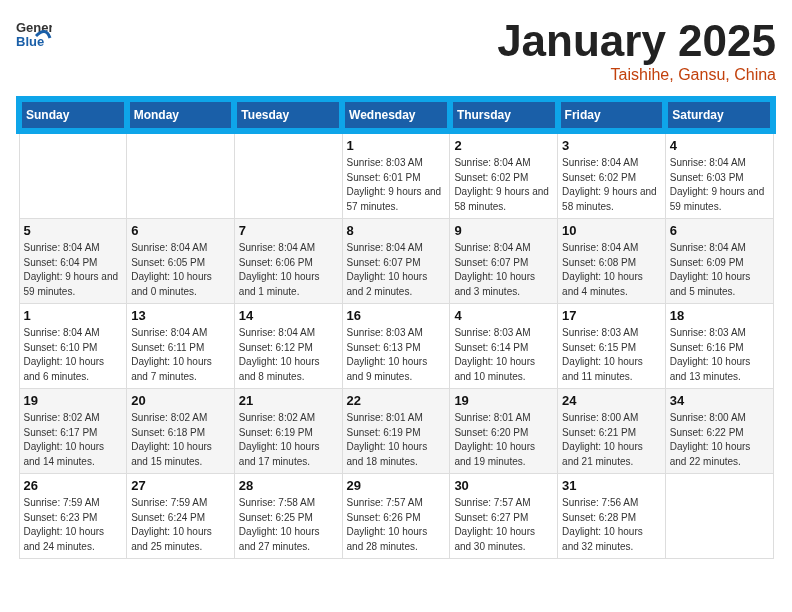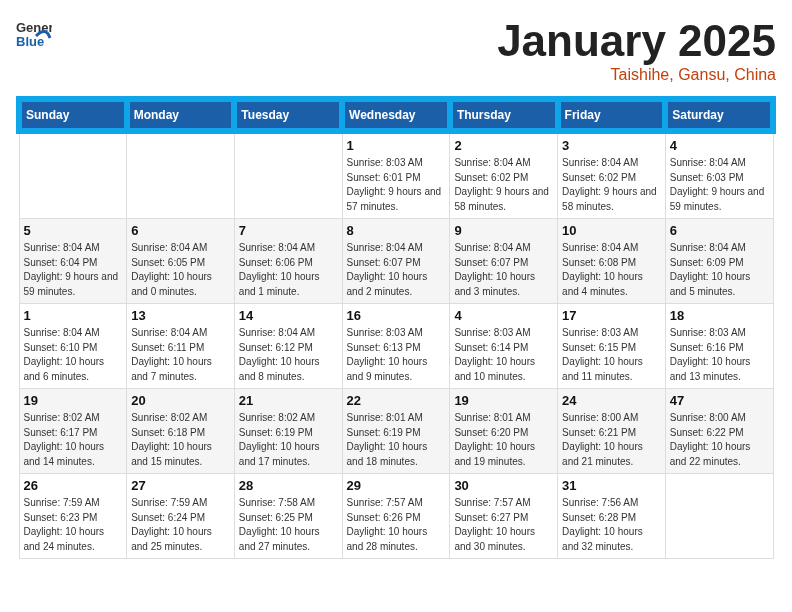--- a/index.html
+++ b/index.html
@@ -205,21 +205,21 @@
         </td>
         <td>
           <div class="day-number">19</div>
           <div class="day-info">Sunrise: 8:01 AM<br>Sunset: 6:20 PM<br>Daylight: 10 hours and 19 minutes.</div>
         </td>
         <td>
           <div class="day-number">24</div>
           <div class="day-info">Sunrise: 8:00 AM<br>Sunset: 6:21 PM<br>Daylight: 10 hours and 21 minutes.</div>
         </td>
         <td>
-          <div class="day-number">47</div>
+          <div class="day-number">34</div>
           <div class="day-info">Sunrise: 8:00 AM<br>Sunset: 6:22 PM<br>Daylight: 10 hours and 22 minutes.</div>
         </td>
       </tr>
       <tr>
         <td>
           <div class="day-number">26</div>
           <div class="day-info">Sunrise: 7:59 AM<br>Sunset: 6:23 PM<br>Daylight: 10 hours and 24 minutes.</div>
         </td>
         <td>
           <div class="day-number">27</div>

